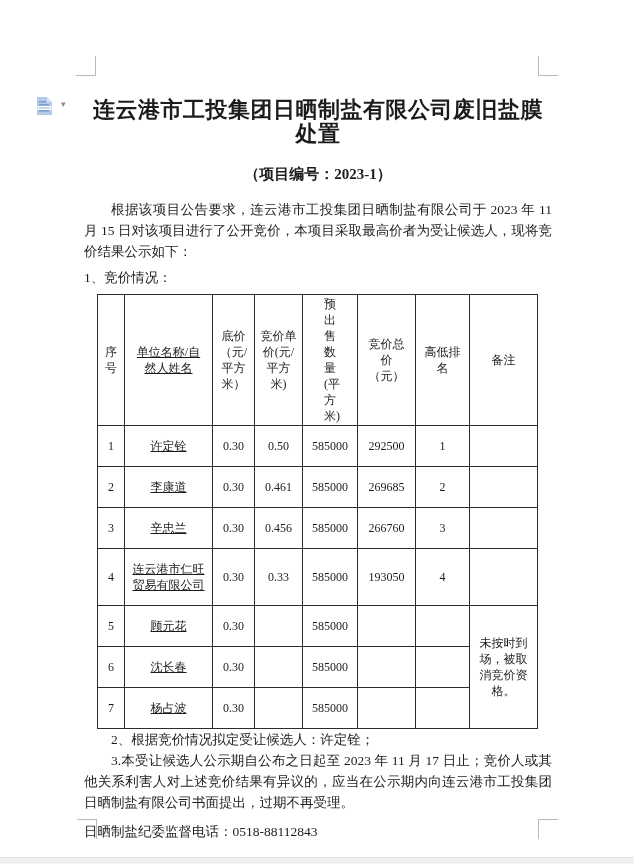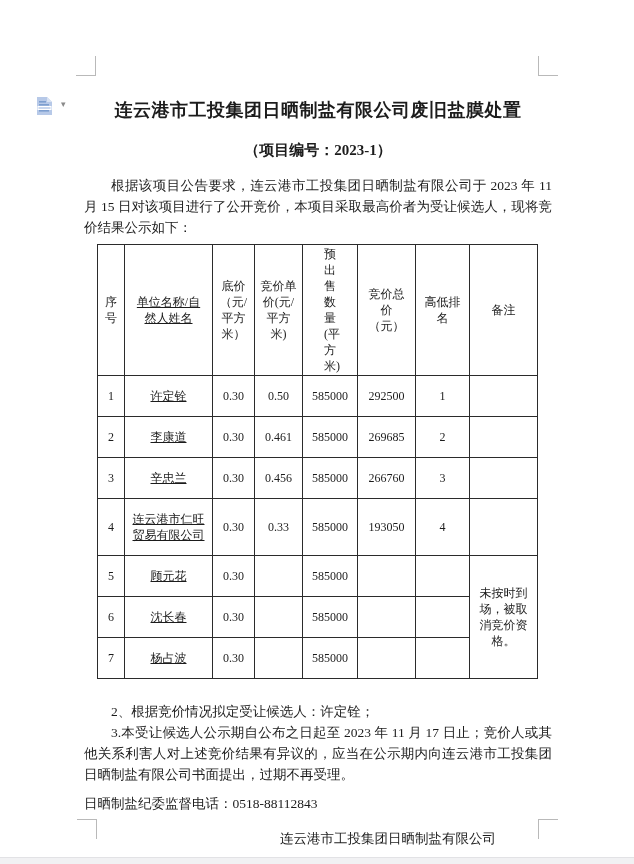--- a/index.html
+++ b/index.html
@@ -22,21 +22,21 @@
 
   
   .paste-btn { position:absolute; left:34px; top:95px; width:40px; height:24px; cursor:pointer; }
   .paste-btn svg { position:absolute; left:0; top:0; }
   .paste-caret { position:absolute; left:27px; top:3px; font-size:9px; color:#8a8a8a;
                  font-family:"DejaVu Sans",sans-serif; line-height:12px; }
 
   
   .doc { position:absolute; left:84px; top:98px; width:468px; }
 
-  .t1 { font-size:18px; font-weight:bold; text-align:center; line-height:24px; letter-spacing:0.5px; }
+  .t1 { font-size:22px; font-weight:bold; text-align:center; line-height:24px; letter-spacing:0.5px; }
   .t2 { font-size:17.5px; font-weight:bold; text-align:center; line-height:24px; margin-top:26px; letter-spacing:0.5px; }
   .t3 { font-size:15px;  font-weight:bold; text-align:center; line-height:20px; margin-top:18px; }
 
   .body-p { font-size:13.5px; line-height:21px; text-align:justify; }
   .indent  { text-indent:2em; }
   .p1 { margin-top:15px; }
   .sec1 { margin-top:5px; font-size:13.5px; line-height:21px; }
 
   table.bid { border-collapse:collapse; table-layout:fixed; width:440px; margin-top:6px; margin-left:13px;
               font-size:12px; line-height:16px; }
@@ -48,21 +48,21 @@
   table.bid th:nth-child(3) { padding:1px 3px; }
   table.bid th:nth-child(4) { padding:1px 5px;margin-left:35px; }
   table.bid th:nth-child(5) { padding:1px 21px; }
   table.bid th:nth-child(6) { padding:1px 5px; }
   table.bid th:nth-child(7) { padding:13px 7px; }
   tr.hrow { height:80px; }
   tr.rh1 { height:23px; } tr.rh2 { height:27px; } tr.rh3 { height:25px; }
   tr.rh4 { height:33px; } tr.rh5 { height:29px; } tr.rh6 { height:29px; } tr.rh7 { height:29px; }
   td.remark-merged { padding:1px 5px; }
 
-  .p2 { margin-top:22px; }
+  .p2 { }
   .p3 { }
   .contacts { margin-top:8px; font-size:13.5px; line-height:21px; }
   .sign { margin-top:14px; width:max-content; margin-left:auto; margin-right:56px;
           text-align:center; font-size:13.5px; line-height:21px; }
 
   .bottom-bar { position:absolute; left:0; bottom:0; width:634px; height:7px;
                 background:#f1f1f3; border-top:1px solid #e2e2e5; }
 </style>
 </head>
 <body>
@@ -88,20 +88,21 @@
     <span class="paste-caret">▾</span>
   </div>
 
   <div class="doc">
 
     <div class="t1">连云港市工投集团日晒制盐有限公司废旧盐膜处置</div>
     <div class="t3">（项目编号：2023-1）</div>
 
     <p class="body-p indent p1">根据该项目公告要求，连云港市工投集团日晒制盐有限公司于 2023 年 11 月 15 日对该项目进行了公开竞价，本项目采取最高价者为受让候选人，现将竞价结果公示如下：</p>
 
+    <p class="sec1">1、竞价情况：</p>
 
     <table class="bid">
       <colgroup>
         <col style="width:27px">
           <col style="width:88px">
           <col style="width:42px">
           <col style="width:48px">
         <col style="width:55px">
           <col style="width:58px">
           <col style="width:54px">

